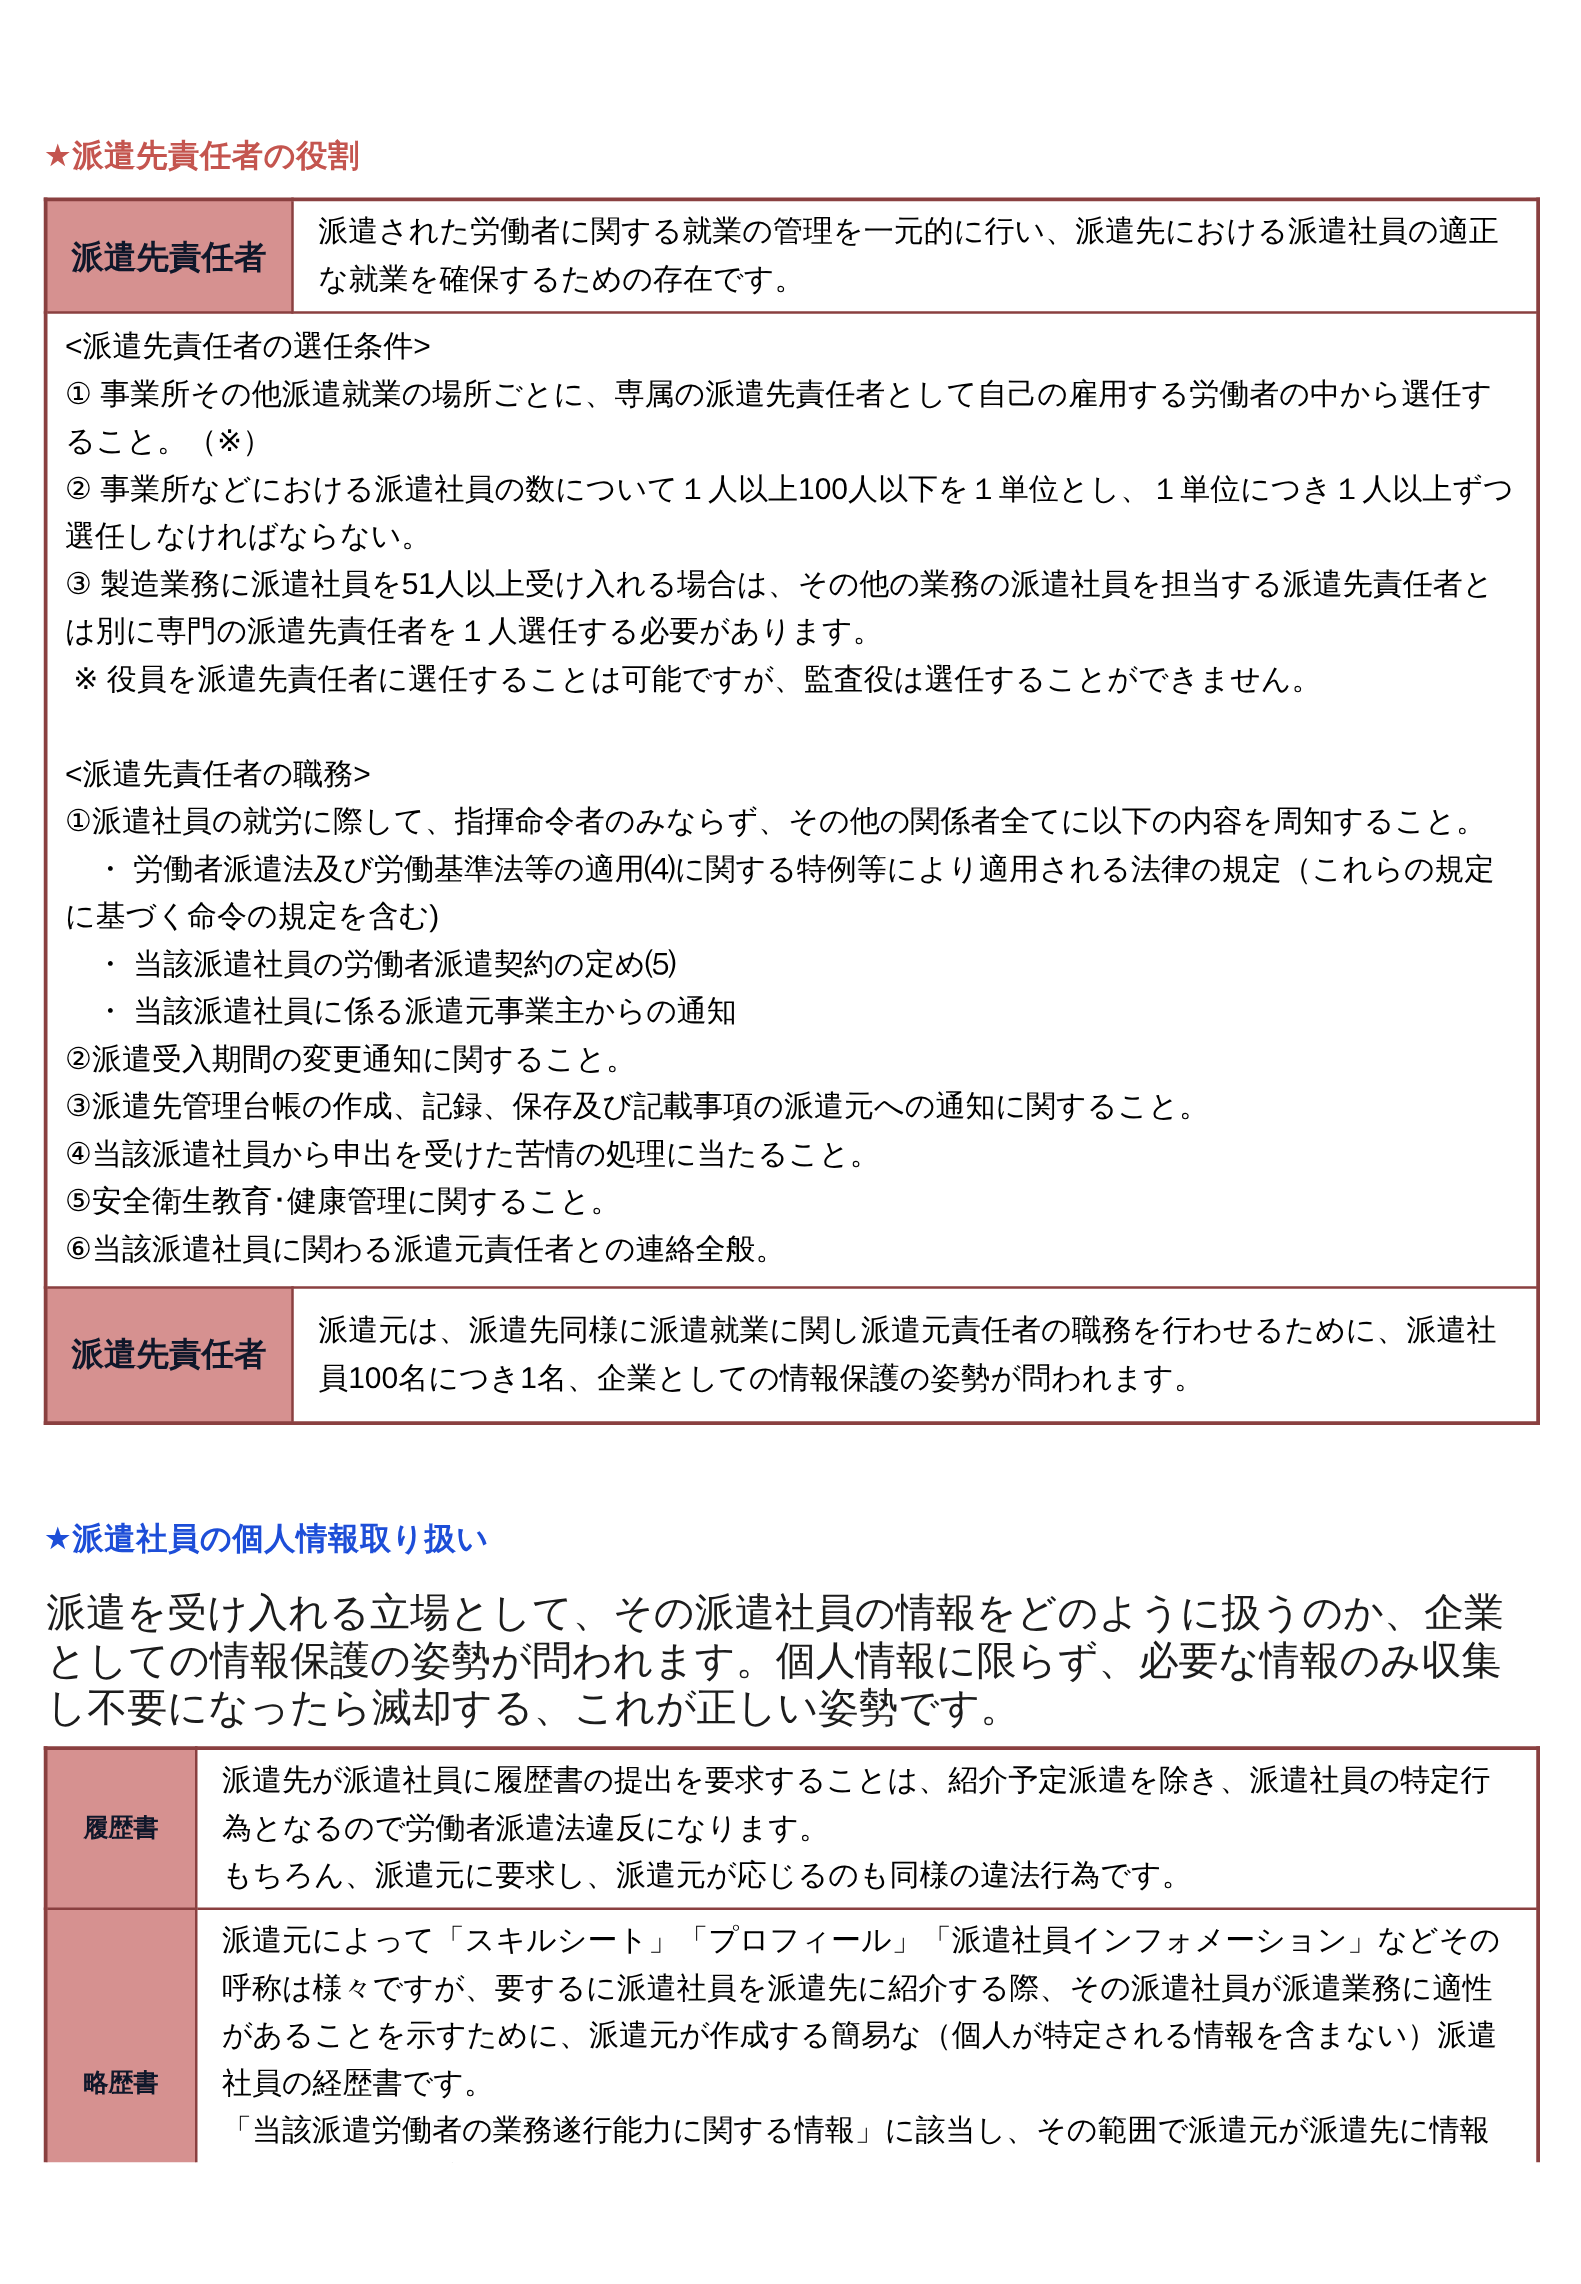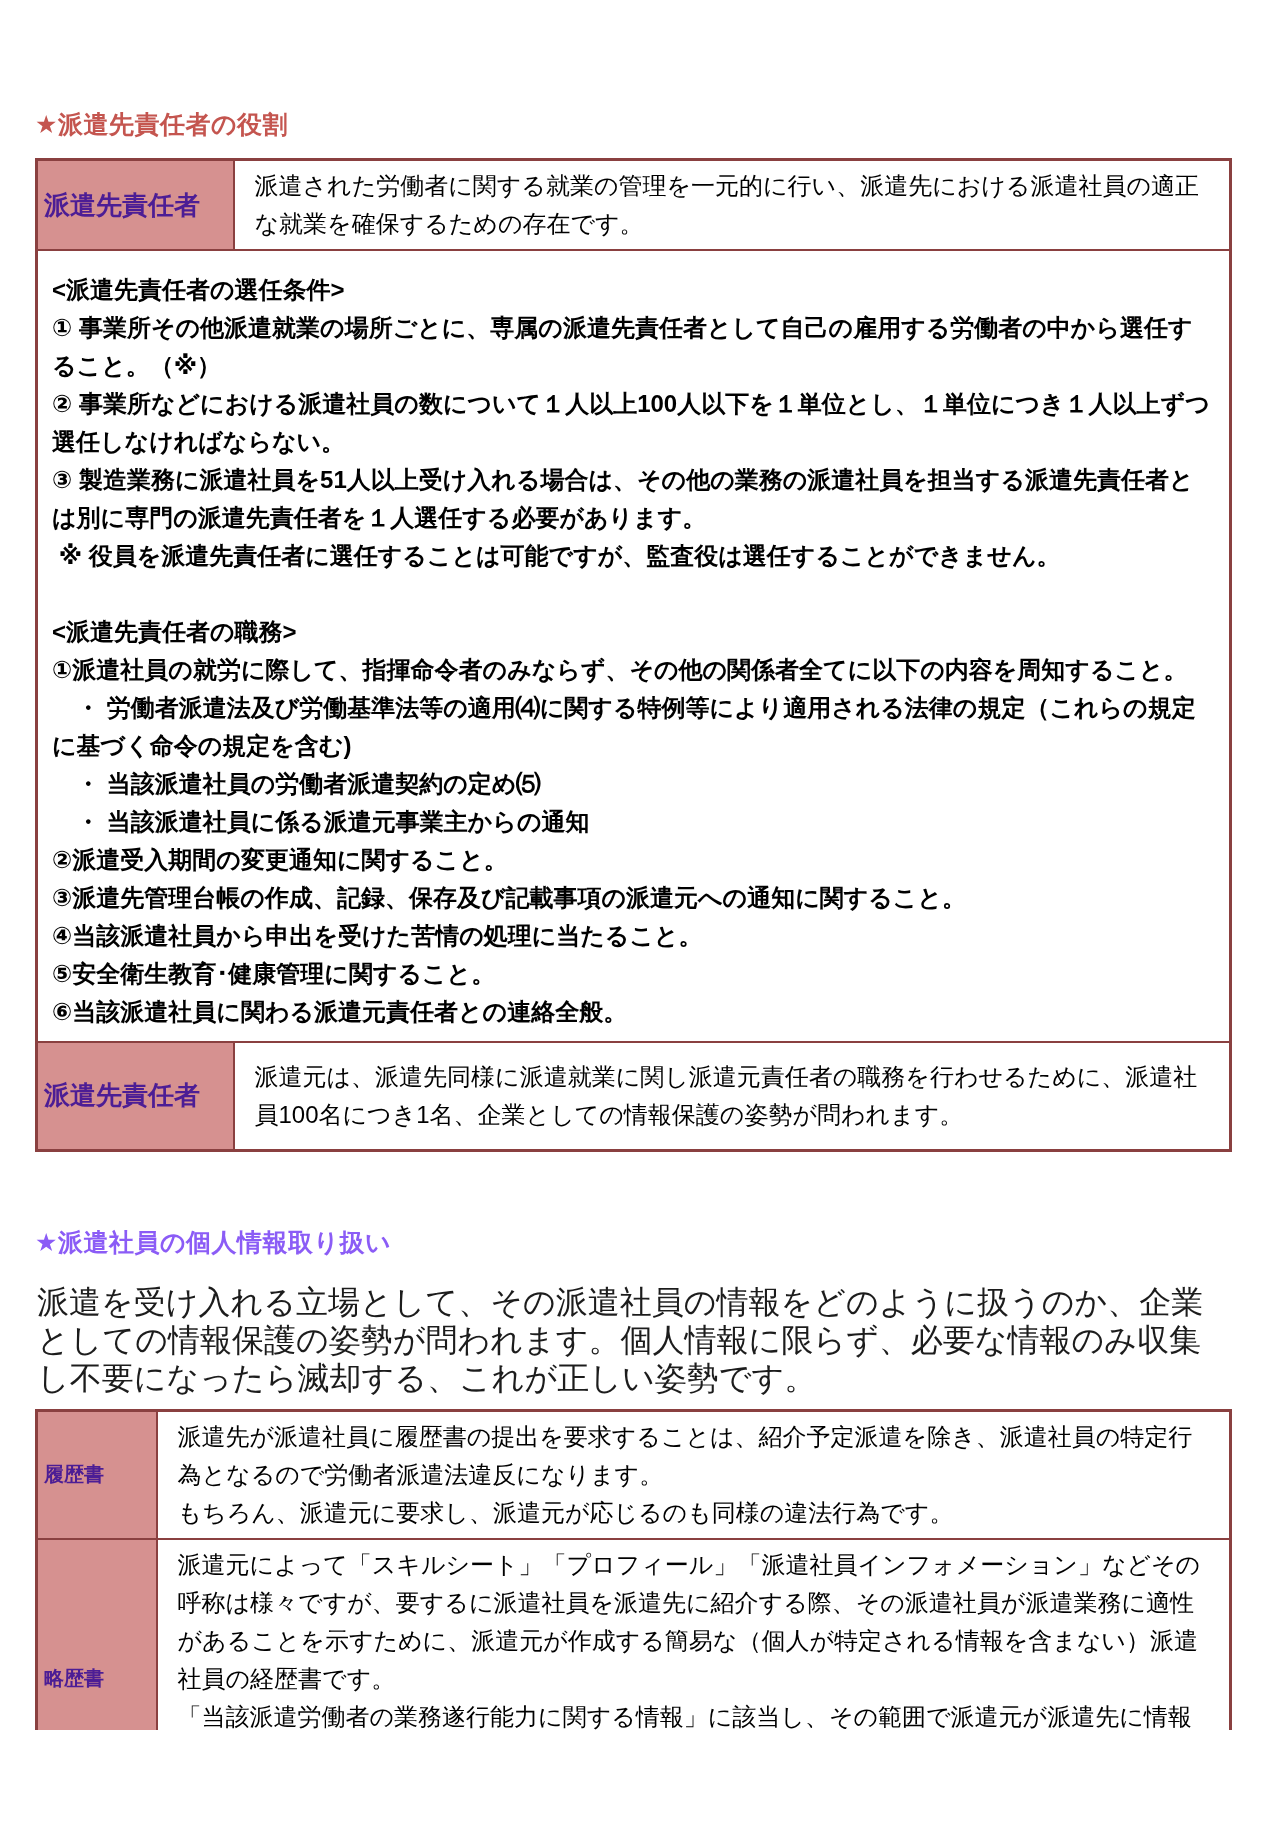--- a/index.html
+++ b/index.html
@@ -17,58 +17,57 @@
     padding: 108px 33px 0 35px;
     overflow: hidden;
   }
   .section-title {
     font-size: 25px;
     font-weight: bold;
     margin: 0;
     letter-spacing: 0.5px;
   }
   .section-title.red    { color: #C4554F; }
-  .section-title.orange { color: #8b5cf6; }
+  .section-title.orange { color: #1d4ed8; }
 
   table.doc-table {
     border-collapse: collapse;
     width: 1197px;
     table-layout: fixed;
     margin-top: 17px;
   }
   table.doc-table th,
   table.doc-table td {
     border: 2px solid #8A4040;
   }
   table.doc-table {
     border: 3px solid #8A4040;
   }
   th.header-cell {
     background: #D69190;
-    color: #4c1d95;
+    color: #0f172a;
     font-weight: bold;
     font-size: 26px;
-    text-align: left;
+    text-align: center;
     vertical-align: middle;
     padding: 4px 6px;
     font-family: Liberation Mono, monospace;
   }
   td.body-cell {
     font-size: 24px;
     line-height: 38px;
     color: #000000;
     padding: 6px 20px;
     vertical-align: middle;
     white-space: pre-wrap;
     word-break: break-all;
   }
   td.merged-cell {
     vertical-align: top;
-    padding: 20px 14px 10px 14px;
-    font-weight: bold;
+    padding: 8px 14px 10px 14px;
   }
   .tbl1-row1 { height: 77px; }
   .tbl1-row2 { height: 718px; }
   .tbl1-row3 { height: 108px; }
 
   .section2-title { margin-top: 74px; }
 
   .intro-paragraph {
     margin: 24px 0 0 2px;
     font-size: 32px;

